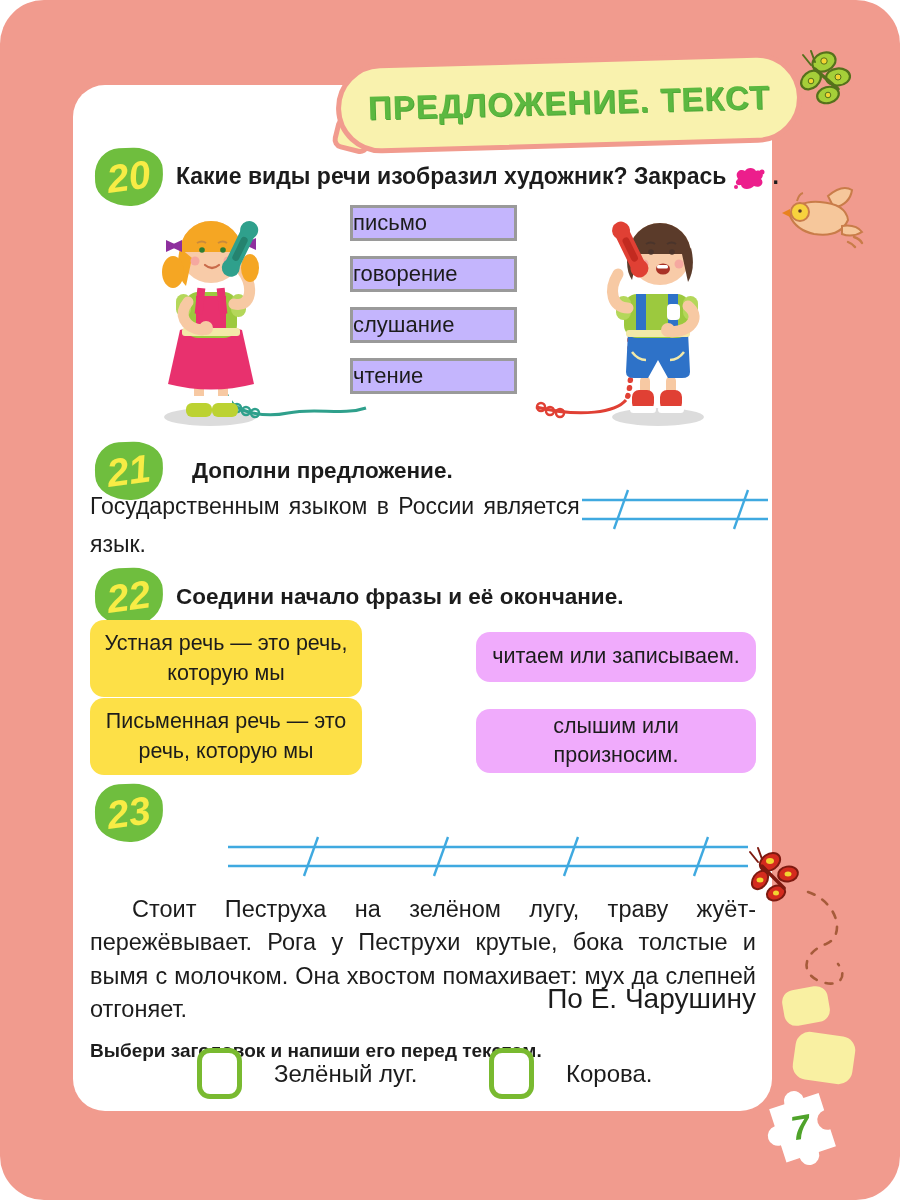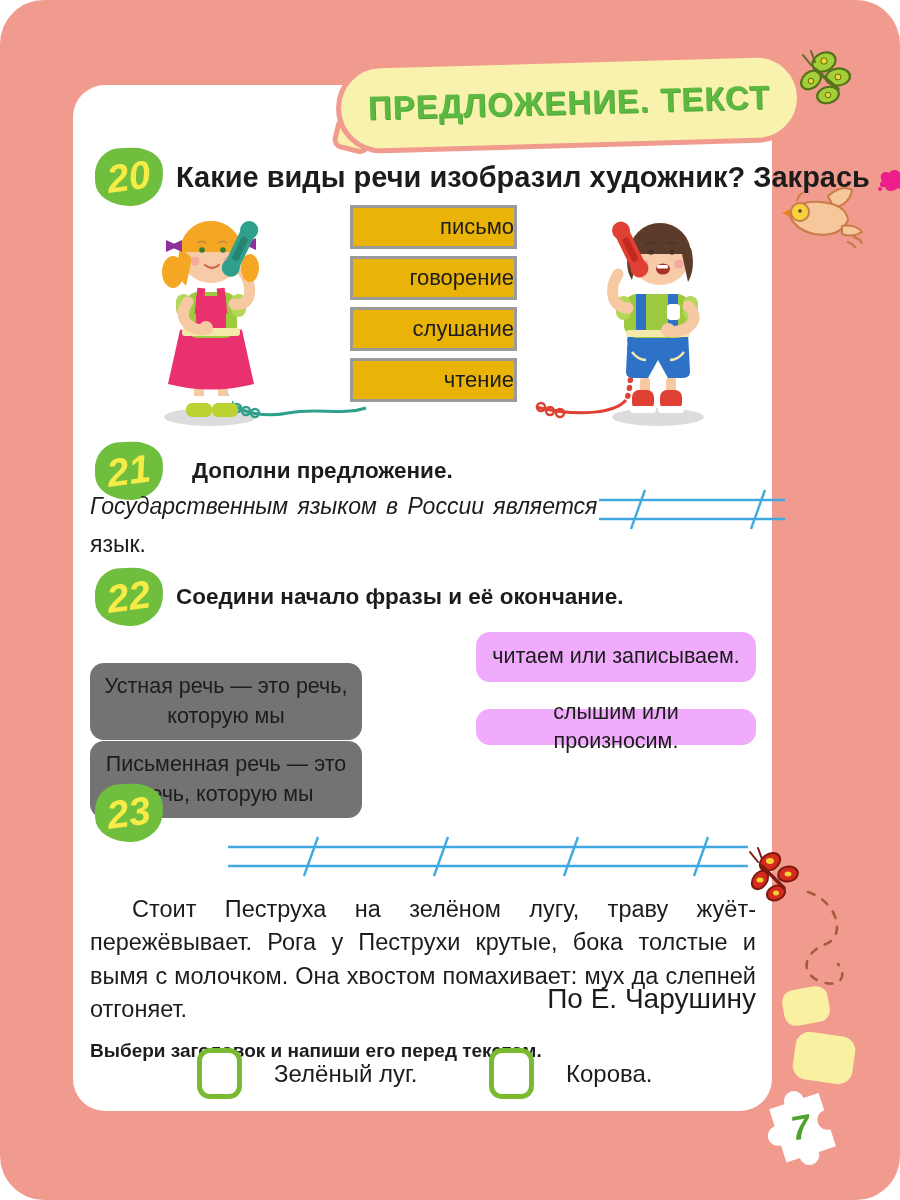--- a/index.html
+++ b/index.html
@@ -22,35 +22,35 @@
 
   
   .task-num { position:absolute; width:68px; height:58px; background:#6FBE3E;
     border-radius: 38% 45% 50% 55% / 48% 40% 55% 45%;
     display:flex; align-items:center; justify-content:center; transform:rotate(-2deg); }
   .task-num span { color:#F7EC45; font-size:39px; font-weight:bold; font-style:italic; transform:rotate(-6deg); }
 
   .h-bold { position:absolute; font-weight:bold; font-size:22.5px; white-space:nowrap; }
 
   .prompt-row { position:absolute; left:176px; top:161px; display:flex; align-items:center; gap:6px; }
-  .prompt-row .txt { font-weight:bold; font-size:29px; white-space:nowrap; }
+  .prompt-row .txt { font-weight:bold; font-size:23px; white-space:nowrap; }
   .splash { display:inline-flex; margin-top:4px; }
 
   
-  .opt { position:absolute; left:350px; width:167px; height:44px; background:#eab308;
-    border:3px solid #9a9a9a; display:flex; align-items:center; justify-content:flex-end;
+  .opt { position:absolute; left:350px; width:167px; height:36px; background:#c4b5fd;
+    border:3px solid #9a9a9a; display:flex; align-items:center; justify-content:flex-start;
     font-size:22px; }
   .t21-row { position:absolute; left:90px; top:486px; width:666px; display:flex;
     justify-content:space-between; align-items:flex-start; }
-  .t21-row .sentence { font-size:23px; margin-top:7px; word-spacing:3px; white-space:nowrap;font-style:italic; }
+  .t21-row .sentence { font-size:23px; margin-top:7px; word-spacing:3px; white-space:nowrap; }
   .t21-end { position:absolute; left:90px; top:531px; font-size:23px; }
 
   .match { position:absolute; display:flex; align-items:center; justify-content:center;
     text-align:center; font-size:21.5px; line-height:1.35; padding:4px 14px; border-radius:14px; }
-  .match.yellow { background:#737373; width:272px; left:90px;margin-top:43px; }
+  .match.yellow { background:#fde047; width:272px; left:90px; }
   .match.blue   { background:#f0abfc; width:280px; left:476px; }
 
   .para { position:absolute; left:90px; top:893px; width:666px; font-size:23.5px;
     line-height:1.42; text-align:justify; text-indent:42px; }
   .attrib { position:absolute; left:90px; top:983px; width:666px; text-align:right; font-size:28px; }
   .instr { position:absolute; left:90px; top:1040px; font-weight:bold; font-size:19px; white-space:nowrap; }
 
   .checkbox { position:absolute; width:45px; height:51px; border:5px solid #79BA30;
     border-radius:13px; background:#fff; }
   .cb-label { position:absolute; font-size:24px; white-space:nowrap;margin-left:16px; }
@@ -285,21 +285,21 @@
 
   <div class="match yellow" style="top:620px; height:77px;">
     <span>Устная речь — это речь, которую мы</span>
   </div>
   <div class="match blue" style="top:632px; height:50px;">
     <span>читаем или записываем.</span>
   </div>
   <div class="match yellow" style="top:698px; height:77px;">
     <span>Письменная речь — это речь, которую мы</span>
   </div>
-  <div class="match blue" style="top:709px; height:36px;">
+  <div class="match blue" style="top:709px; height:64px;">
     <span>слышим или произносим.</span>
   </div>
 
   <div class="task-num" style="left:95px; top:784px;">
     <span>23</span>
   </div>
 
   <div class="deco" style="left:226px; top:833px;">
     <svg width="524" height="46" viewBox="0 0 524 46">
       <line x1="2" y1="14" x2="522" y2="14" stroke="#3FA9E0" stroke-width="2.4"></line>

